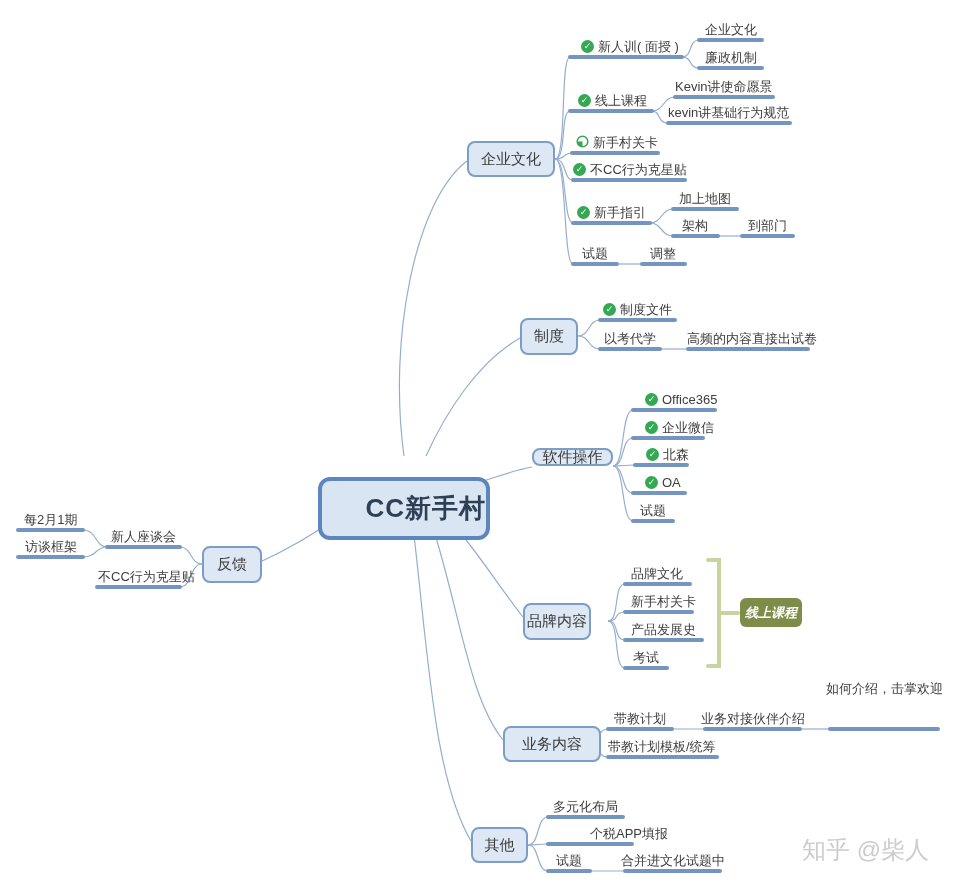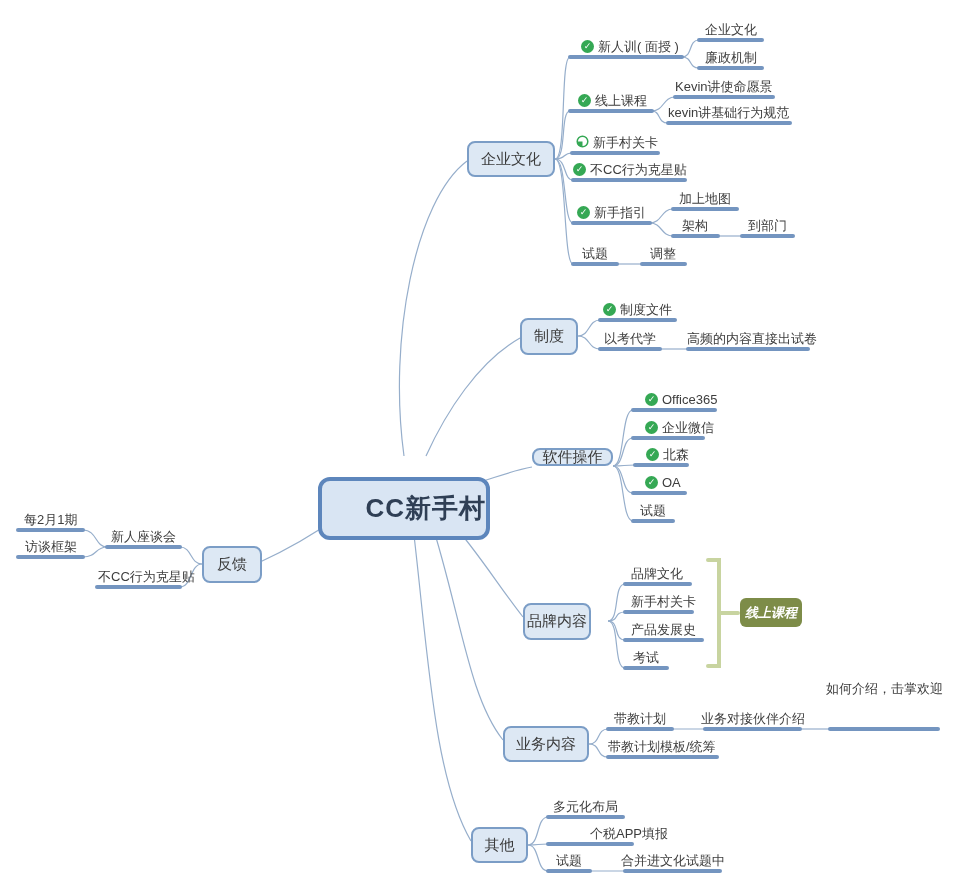--- a/index.html
+++ b/index.html
@@ -141,21 +141,21 @@
   </div>
   <div class="node" style="left:520px;top:318px;width:58px;height:37px;">
     <span>制度</span>
   </div>
   <div class="node" style="left:532px;top:448px;width:81px;height:18px;">
     <span>软件操作</span>
   </div>
   <div class="node" style="left:523px;top:603px;width:68px;height:37px;">
     <span>品牌内容</span>
   </div>
-  <div class="node" style="left:503px;top:726px;width:86px;height:36px;">
+  <div class="node" style="left:503px;top:726px;width:98px;height:36px;">
     <span>业务内容</span>
   </div>
   <div class="node" style="left:471px;top:827px;width:57px;height:36px;">
     <span>其他</span>
   </div>
   <div class="node" style="left:202px;top:546px;width:60px;height:37px;">
     <span>反馈</span>
   </div>
 
   <div class="node olive" style="left:740px;top:598px;width:62px;height:29px;">
@@ -289,13 +289,14 @@
   <div class="topic" style="left:24px;top:511px;">
     <span>每2月1期</span>
   </div>
   <div class="topic" style="left:25px;top:538px;">
     <span>访谈框架</span>
   </div>
   <div class="topic" style="left:98px;top:568px;">
     <span>不CC行为克星贴</span>
   </div>
 
+  <div class="watermark">知乎 @柴人</div>
 </div>
 
 </body></html>

